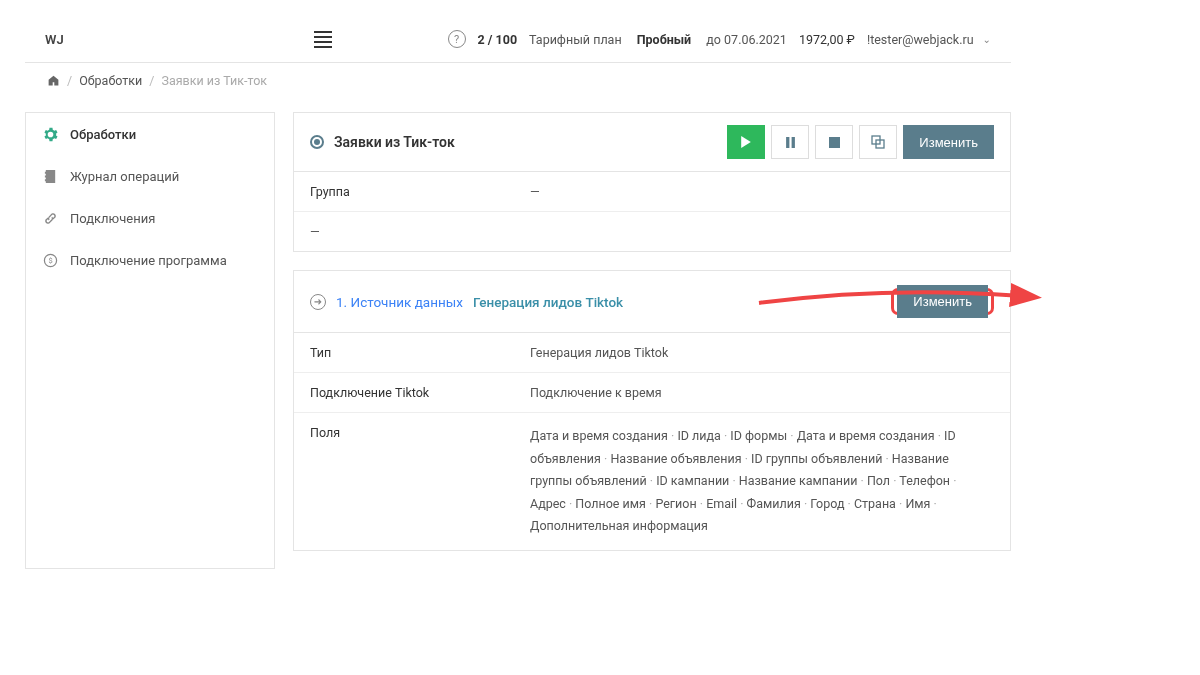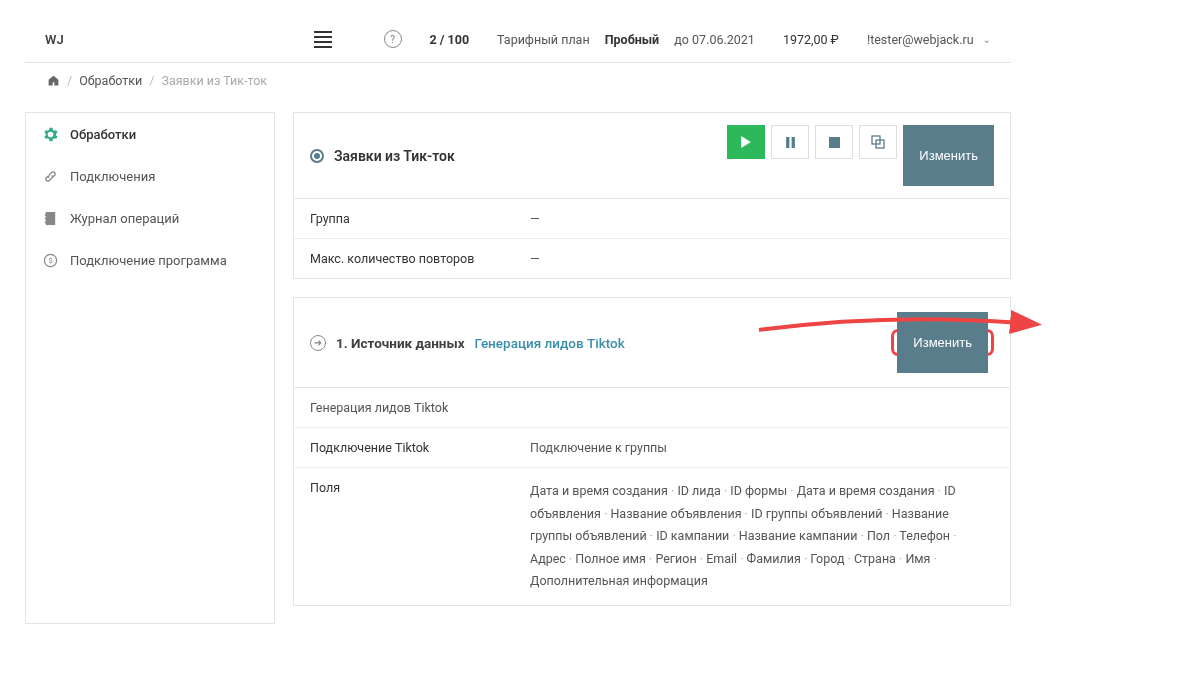--- a/index.html
+++ b/index.html
@@ -3,21 +3,21 @@
 <meta charset="utf-8">
 <style>
 *{box-sizing:border-box;margin:0;padding:0}
 body{font-family:-apple-system,BlinkMacSystemFont,"Segoe UI",Roboto,Arial,sans-serif;font-size:13px;color:#333;background:#fff}
 .wrap{width:1036px;height:675px;padding:20px 25px;position:relative}
 .header{display:flex;align-items:center;padding:10px 20px 14px;border-bottom:1px solid #e4e4e4}
 .logo{font-weight:600;color:#444;font-size:13px}
 .burger{margin-left:auto;margin-right:0;width:18px;display:flex;flex-direction:column;gap:3px}
 .burger span{height:2px;background:#333;display:block}
 .hspacer{flex:1}
-.hitem{margin-left:28px;color:#555;font-size:12.5px;display:flex;align-items:center;gap:6px}
+.hitem{margin-left:12px;color:#555;font-size:12.5px;display:flex;align-items:center;gap:6px}
 .hitem b{font-weight:700;color:#333}
 .help-ico{width:18px;height:18px;border:1.5px solid #888;border-radius:50%;display:inline-flex;align-items:center;justify-content:center;font-size:11px;color:#888}
 .rub{font-weight:400;color:#333}
 .chev{font-size:10px;color:#888;margin-left:3px}
 .crumbs{padding:10px 22px;color:#888;font-size:12.5px;display:flex;align-items:center;gap:7px}
 .crumbs a{color:#555;text-decoration:none}
 .crumbs .sep{color:#bbb}
 .home-ico{width:13px;height:13px;display:inline-block}
 .layout{display:flex;gap:18px;padding:14px 0 0}
 .sidebar{width:250px;border:1px solid #e4e4e4;background:#fff}
@@ -27,27 +27,27 @@
 .side-item.active .side-ico{color:#3a8}
 .main{flex:1}
 .card{border:1px solid #e4e4e4;background:#fff;margin-bottom:18px}
 .card-head{display:flex;align-items:center;padding:12px 16px;border-bottom:1px solid #e4e4e4}
 .title-row{display:flex;align-items:center;gap:10px;font-size:14px;font-weight:600;color:#333}
 .radio-ico{width:14px;height:14px;border:2px solid #5a7d8c;border-radius:50%;display:inline-flex;align-items:center;justify-content:center}
 .radio-ico::after{content:"";width:6px;height:6px;background:#5a7d8c;border-radius:50%}
 .controls{margin-left:auto;display:flex;gap:6px}
 .ctrl{width:38px;height:34px;border:1px solid #ddd;background:#fff;display:flex;align-items:center;justify-content:center;cursor:pointer;color:#5a7d8c}
 .ctrl.play{background:#2eb85c;border-color:#2eb85c;color:#fff}
-.btn{background:#5a7d8c;color:#fff;border:none;padding:23px 16px;font-size:13px;cursor:pointer}
+.btn{background:#5a7d8c;color:#fff;border:none;padding:9px 16px;font-size:13px;cursor:pointer}
 .prop-row{display:flex;padding:12px 16px;border-bottom:1px solid #eee;font-size:12.5px}
 .prop-row:last-child{border-bottom:none}
 .prop-label{width:220px;color:#333;font-weight:400}
 .prop-val{color:#555;flex:1}
 .sec-head{display:flex;align-items:center;padding:14px 16px;border-bottom:1px solid #e4e4e4;gap:10px;position:relative}
-.sec-num{color:#404040;font-weight:700;font-size:13.5px}
+.sec-num{color:#3b82f6;font-weight:400;font-size:13.5px}
 .sec-link{color:#3a8fa8;font-weight:500;font-size:13.5px}
 .arrow-ico{width:16px;height:16px;border:1.5px solid #888;border-radius:50%;display:inline-flex;align-items:center;justify-content:center;font-size:10px;color:#888}
 .sec-edit{margin-left:auto}
 .highlight{border:3px solid #ef4444;border-radius:7px;padding:3px}
 .fields-list{line-height:1.8;color:#555}
 .fields-list span::after{content:" · ";color:#aaa}
 .fields-list span:last-child::after{content:""}
 
 .callout-arrow{position:absolute;pointer-events:none}
 svg{display:block}
@@ -99,32 +99,32 @@
       <span class="side-ico">
         <svg viewBox="0 0 16 16" width="15" height="15">
               <path fill="currentColor" d="M8 5a3 3 0 100 6 3 3 0 000-6zm6 3a6 6 0 01-.1 1l1.6 1.2-1.5 2.6-1.9-.7a6 6 0 01-1.7 1l-.3 2H6.9l-.3-2a6 6 0 01-1.7-1l-1.9.7L1.5 10 3.1 9A6 6 0 013 8l-.1-1L1.5 5.8 3 3.2l1.9.7a6 6 0 011.7-1l.3-2h3.2l.3 2a6 6 0 011.7 1l1.9-.7 1.5 2.6L14 7a6 6 0 01.1 1z"></path>
             </svg>
       </span>
       <span>Обработки</span>
     </div>
     <div class="side-item">
       <span class="side-ico">
         <svg viewBox="0 0 16 16" width="15" height="15">
+              <path fill="currentColor" d="M3 1h10v14H3zM2 3h1v2H2zm0 4h1v2H2zm0 4h1v2H2z"></path>
+            </svg>
+      </span>
+      <span>Журнал операций</span>
+    </div>
+    <div class="side-item">
+      <span class="side-ico">
+        <svg viewBox="0 0 16 16" width="15" height="15">
               <path fill="currentColor" d="M6 10a3 3 0 010-4l2-2a3 3 0 114 4l-1 1-1-1 1-1a1.6 1.6 0 10-2-2l-2 2a1.6 1.6 0 000 2zm4-4a3 3 0 010 4l-2 2a3 3 0 11-4-4l1-1 1 1-1 1a1.6 1.6 0 102 2l2-2a1.6 1.6 0 000-2z"></path>
             </svg>
       </span>
       <span>Подключения</span>
-    </div>
-    <div class="side-item">
-      <span class="side-ico">
-        <svg viewBox="0 0 16 16" width="15" height="15">
-              <path fill="currentColor" d="M3 1h10v14H3zM2 3h1v2H2zm0 4h1v2H2zm0 4h1v2H2z"></path>
-            </svg>
-      </span>
-      <span>Журнал операций</span>
     </div>
     <div class="side-item">
       <span class="side-ico">
         <svg viewBox="0 0 16 16" width="15" height="15">
               <circle cx="8" cy="8" r="6.5" fill="none" stroke="currentColor" stroke-width="1.3"></circle>
               <text x="8" y="11" text-anchor="middle" font-size="8" fill="currentColor">$</text>
             </svg>
       </span>
       <span>Подключение программа</span>
     </div>
@@ -162,21 +162,20 @@
                 </svg>
           </div>
           <button class="btn">Изменить</button>
         </div>
       </div>
       <div class="prop-row">
         <div class="prop-label">Группа</div>
         <div class="prop-val">—</div>
       </div>
       <div class="prop-row">
-        <div class="prop-label">Макс. количество повторов</div>
         <div class="prop-val">—</div>
       </div>
     </div>
 
     <div class="card" style="position:relative">
       <div class="sec-head">
         <span class="arrow-ico">➜</span>
         <span class="sec-num">1. Источник данных</span>
         <span class="sec-link">Генерация лидов Tiktok</span>
         <div class="sec-edit">
@@ -188,25 +187,26 @@
         <svg class="callout-arrow" style="left:460px;top:12px" width="290" height="32" viewBox="0 0 290 32">
           <defs>
                 <marker id="ah" markerWidth="8" markerHeight="8" refX="6" refY="3" orient="auto">
                   <path d="M0 0l8 3-8 3z" fill="#ef4444"></path>
                 </marker>
               </defs>
           <path d="M5 20 Q140 2 280 14" stroke="#ef4444" stroke-width="4" fill="none" marker-end="url(#ah)"></path>
         </svg>
       </div>
       <div class="prop-row">
+        <div class="prop-label">Тип</div>
         <div class="prop-val">Генерация лидов Tiktok</div>
       </div>
       <div class="prop-row">
         <div class="prop-label">Подключение Tiktok</div>
-        <div class="prop-val">Подключение к группы</div>
+        <div class="prop-val">Подключение к время</div>
       </div>
       <div class="prop-row">
         <div class="prop-label">Поля</div>
         <div class="prop-val fields-list" id="fields-container"><span>Дата и время создания</span><span>ID лида</span><span>ID формы</span><span>Дата и время создания</span><span>ID объявления</span><span>Название объявления</span><span>ID группы объявлений</span><span>Название группы объявлений</span><span>ID кампании</span><span>Название кампании</span><span>Пол</span><span>Телефон</span><span>Адрес</span><span>Полное имя</span><span>Регион</span><span>Email</span><span>Фамилия</span><span>Город</span><span>Страна</span><span>Имя</span><span>Дополнительная информация</span></div>
       </div>
     </div>
 
   </div>
 </div>
 

